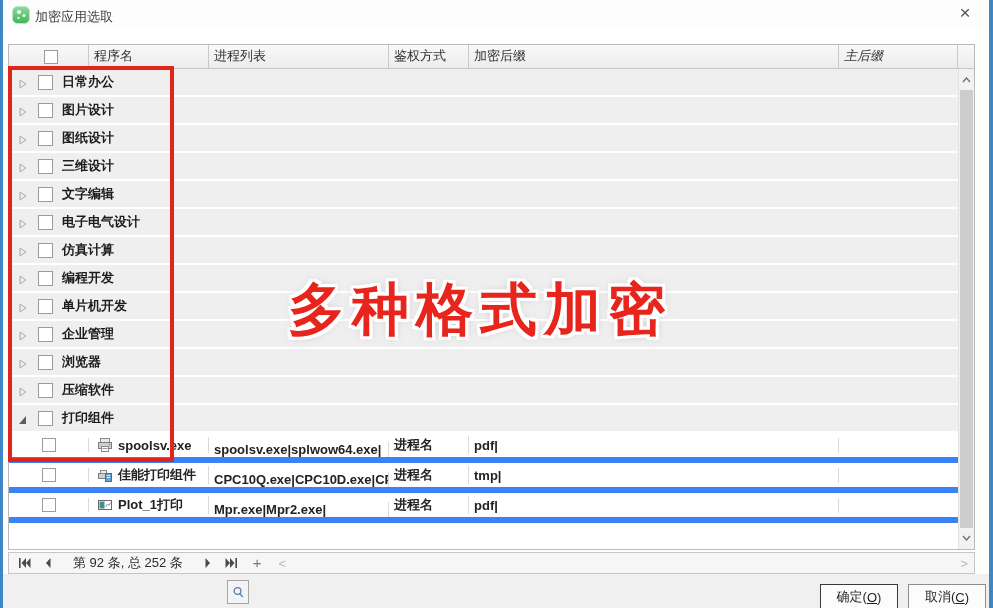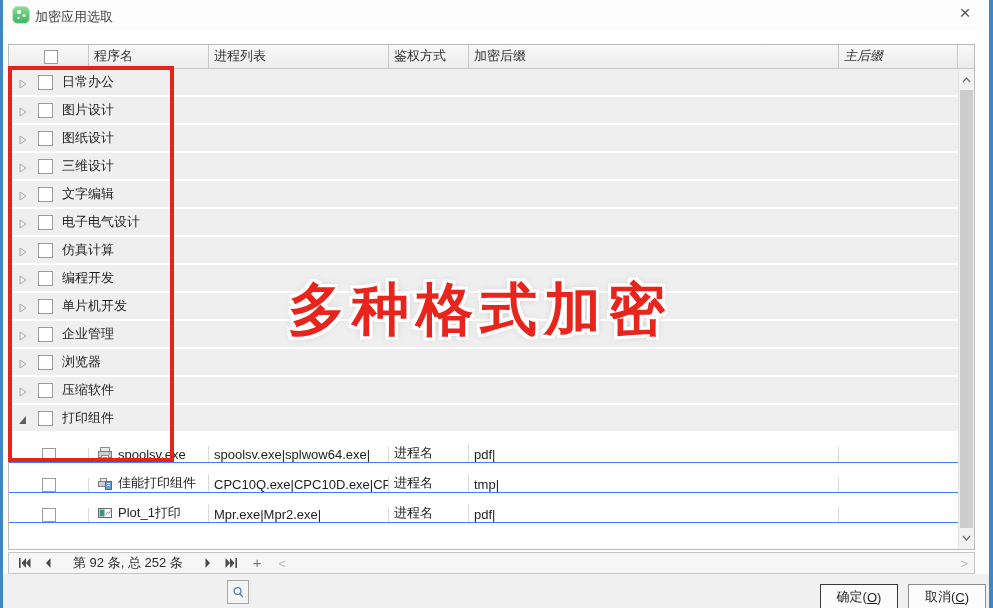--- a/index.html
+++ b/index.html
@@ -27,28 +27,28 @@
   .hc1 { width:120px; } .hc2 { width:180px; } .hc3 { width:80px; } .hc4 { width:370px; }
   .hc5 { width:119px;font-style:italic; } .hc6 { width:15px; border-right:none; }
 
   .grid-body { position:relative; width:965px; height:480px; overflow:hidden; }
 
   .checkbox { display:inline-block; width:14px; height:14px; background:#fff;
     border:1px solid #9b9b9b; flex:none; }
 
   
   .tree-row { width:949px; height:28px; background:#efefef; border-bottom:2px solid #fff;
-    display:flex; align-items:center; padding-left:9px; }
+    display:flex; align-items:center; padding-left:9px;font-weight:bold; }
   .expand-icon { width:10px; height:10px; margin-right:10px; flex:none; }
   .tree-row .checkbox { width:15px; height:15px; margin-right:9px; }
   .tree-label { color:#1d1d1d; }
 
   
-  .data-row { width:949px; height:30px; background:#fff; display:flex; align-items:flex-end;
-    border-bottom:1px solid #3b82f6; }
+  .data-row { width:949px; height:30px; background:#fff; display:flex; align-items:center;
+    border-bottom:6px solid #3b82f6;font-weight:bold; }
   .dcell { border-right:1px solid #dadada; display:flex; align-items:center; overflow:hidden;
     white-space:nowrap; color:#222; }
   .dc0 { width:80px; justify-content:center; }
   .dc1 { width:120px; padding-left:8px; }
   .dc2 { width:180px; padding-left:5px;margin-top:8px; }
   .dc3 { width:80px; padding-left:5px; }
   .dc4 { width:370px; padding-left:5px; }
   .dc5 { width:119px; border-right:none; }
   .row-icon { width:16px; height:16px; margin-right:5px; flex:none; }
 

